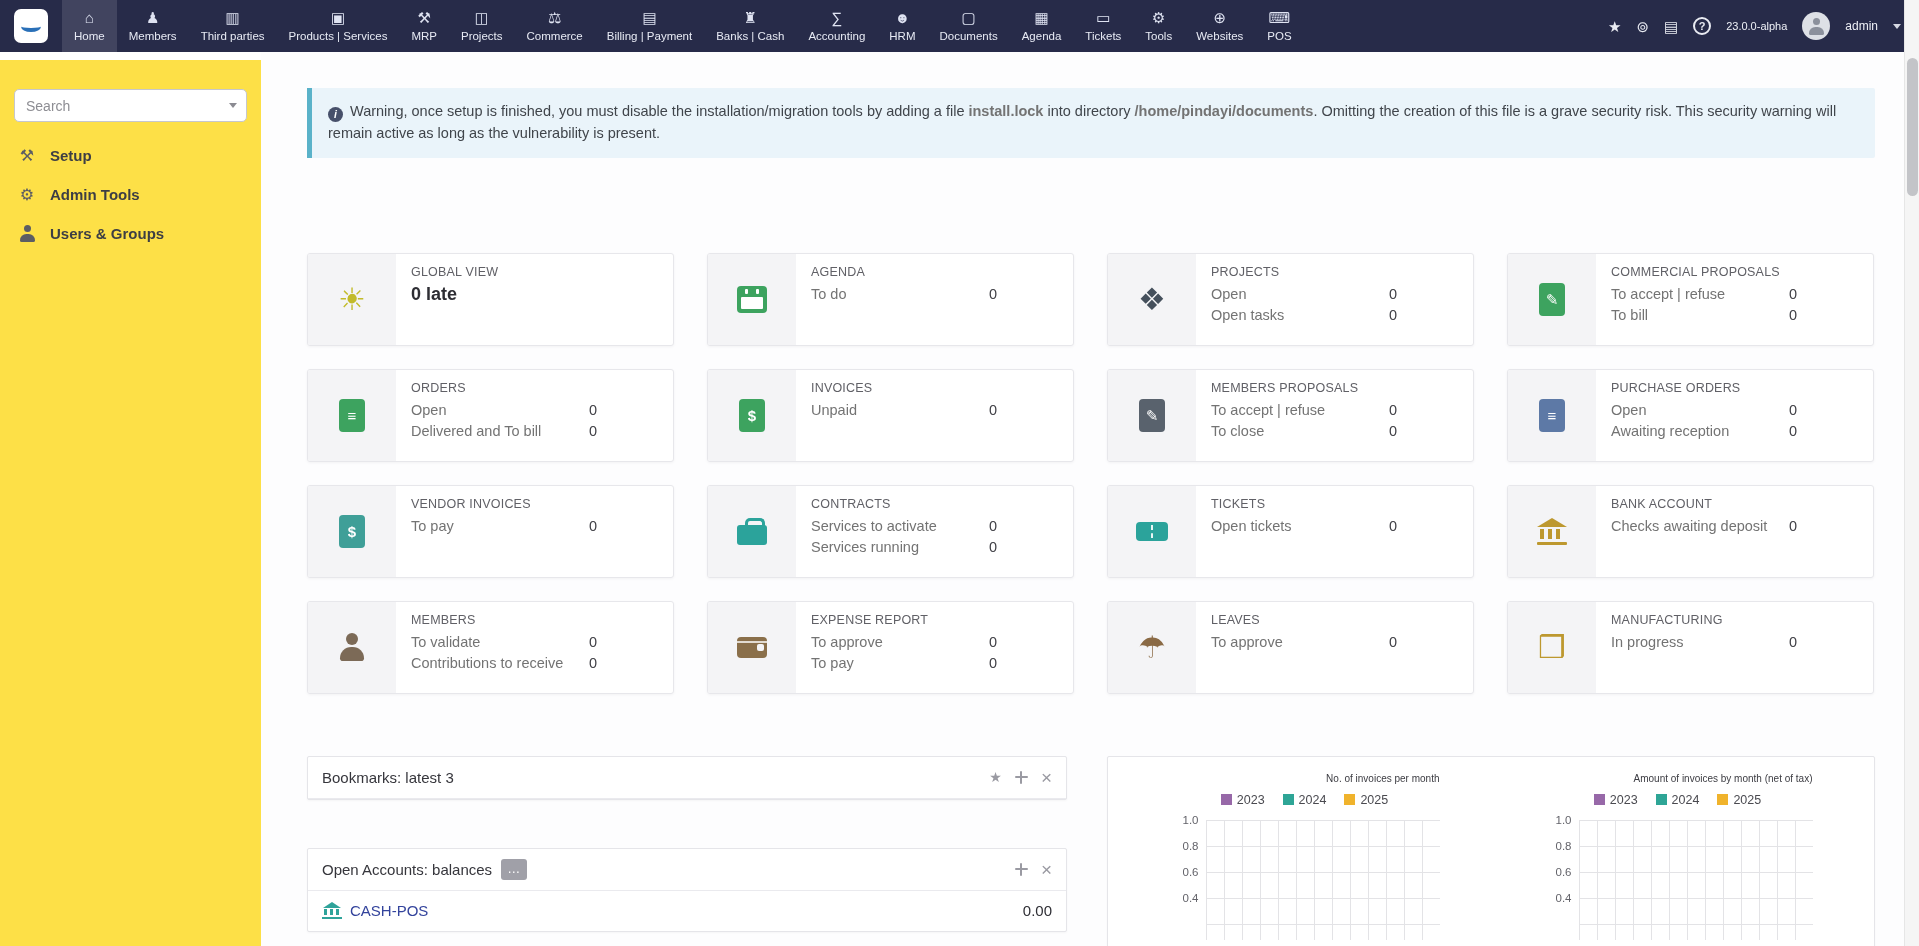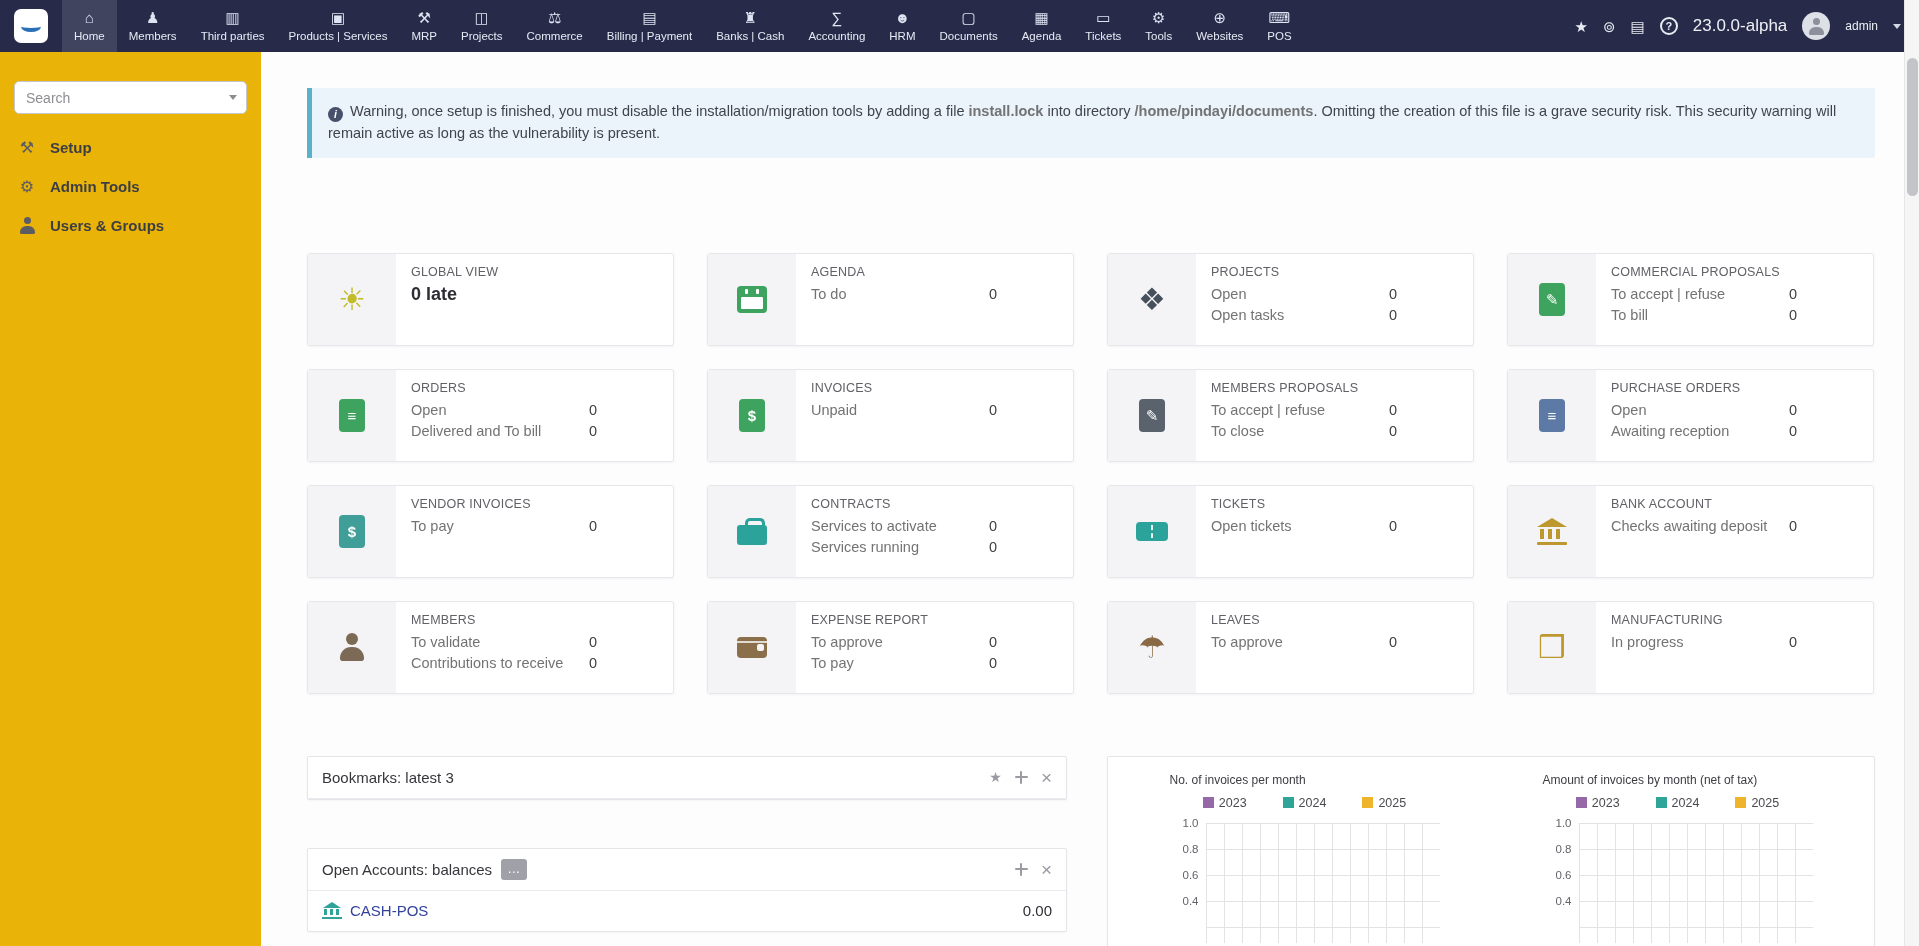--- a/index.html
+++ b/index.html
@@ -13,28 +13,28 @@
 .logo{width:34px;height:34px;background:#fff;border-radius:7px;display:flex;align-items:center;justify-content:center}
 .logo i{display:block;width:20px;height:11px;border-bottom:4px solid #2a70b8;border-radius:50%}
 .nav-items{display:flex;align-items:stretch}
 .nav-item{display:flex;flex-direction:column;align-items:center;justify-content:center;gap:4px;padding:0 12px;cursor:pointer}
 .nav-item .g{font-size:15px;line-height:16px;color:#dfe3f2}
 .nav-item .nl{font-size:11.5px;color:#e7eaf4;white-space:nowrap}
 .nav-item.active{background:rgba(255,255,255,.12)}
 .nav-right{margin-left:auto;display:flex;align-items:center;gap:15px;color:#eef0f6}
 .ricon{font-size:15px;cursor:pointer;color:#e9ebf2;line-height:1}
 .ricon.help-circ{width:18px;height:18px;border:2px solid #e9ebf2;border-radius:50%;display:inline-flex;align-items:center;justify-content:center;font-size:11px;font-weight:bold}
-.version{font-size:17px}
+.version{font-size:11px}
 .avatar{width:28px;height:28px;border-radius:50%;background:#dde0e6;position:relative;overflow:hidden;cursor:pointer}
 .avatar .icon-person-sm{position:absolute;left:6px;top:6px;color:#8b909c}
 .username{font-size:12px;font-weight:400;cursor:pointer}
 .caret-down{width:0;height:0;border-left:4px solid transparent;border-right:4px solid transparent;border-top:5px solid #d6d9e4;cursor:pointer;display:inline-block}
 
 
-.sidebar{position:fixed;top:52px;left:0;width:261px;bottom:0;background:#eab308;z-index:5}
+.sidebar{position:fixed;top:60px;left:0;width:261px;bottom:0;background:#fde047;z-index:5}
 .search-wrap{margin:29px 14px 14px;position:relative}
 .search-input{width:100%;height:33px;border:1px solid #c6c7cc;border-radius:5px;background:#fff;padding:0 28px 0 11px;font-size:14px;color:#3c3c40;font-family:inherit}
 .search-input::placeholder{color:#8d8d93}
 .search-caret{position:absolute;right:10px;top:14px;border-top-color:#8b8b92}
 .side-items{margin-top:12px}
 .side-item{display:flex;align-items:center;gap:13px;padding:11px 17px;cursor:pointer}
 .side-item .slabel{font-size:15px;font-weight:700;color:#3d3e44}
 .sicon{width:20px;display:flex;justify-content:center;color:#5c5d63}
 .icon-chartbars{display:inline-flex;align-items:flex-end;gap:2px;height:15px}
 .icon-chartbars b{width:4px;background:#5c5d63;border-radius:1px;display:block}
@@ -109,22 +109,22 @@
 .bank-sm{position:relative;display:inline-block;width:20px;height:17px;color:#2fa39a;margin-right:8px;border-bottom:2px solid currentColor}
 .bank-sm::before{content:"";position:absolute;top:0;left:1px;border-left:9px solid transparent;border-right:9px solid transparent;border-bottom:6px solid currentColor}
 .bank-sm::after{content:"";position:absolute;top:7px;left:2px;right:2px;height:6px;background:repeating-linear-gradient(90deg,currentColor 0 3px,transparent 3px 6px)}
 .acc-link{color:#33439c;text-decoration:none}
 .acc-amount{margin-left:auto;color:#2f2f35}
 
 
 .chart-panel{flex:1;min-height:340px}
 .charts{display:flex;justify-content:space-around;padding:16px 10px 30px}
 .chart{flex:none}
-.chart-title{text-align:left;font-size:12px;color:#3c3c42;margin-bottom:9px}
-.legend{display:flex;justify-content:center;align-items:center;gap:36px;margin-bottom:13px;font-size:12.5px;color:#4a4a50}
+.chart-title{text-align:right;font-size:10px;color:#3c3c42;margin-bottom:9px}
+.legend{display:flex;justify-content:center;align-items:center;gap:18px;margin-bottom:13px;font-size:12.5px;color:#4a4a50}
 .lg-item{display:inline-flex;align-items:center;gap:5px}
 .sw{width:11px;height:11px;display:inline-block}
 .plotwrap{display:flex}
 .yaxis{width:36px;flex:none;position:relative}
 .ylab{position:absolute;right:7px;font-size:11.5px;color:#63636a;transform:translateY(-6px)}
 .plot{width:234px;height:120px;background-image:linear-gradient(to right,#e3e3e6 1px,transparent 1px),linear-gradient(to bottom,#e3e3e6 1px,transparent 1px);background-size:18px 100%,100% 26px}
 
 
 .scrollbar{position:fixed;top:0;right:0;width:15px;bottom:0;background:#f5f5f5;border-left:1px solid #e6e6e6;z-index:20}
 .scroll-thumb{position:absolute;left:2px;width:11px;top:58px;height:138px;background:#c3c4c8;border-radius:6px;cursor:pointer}

